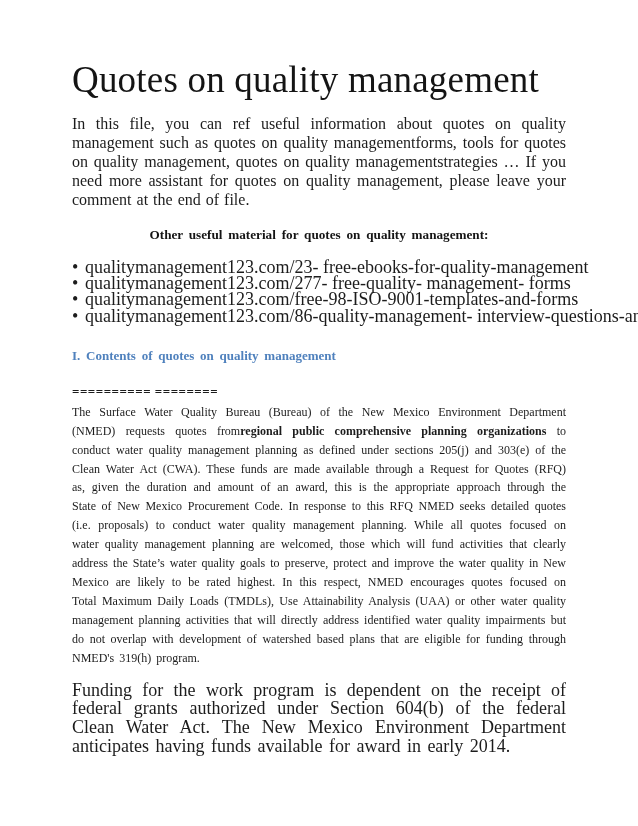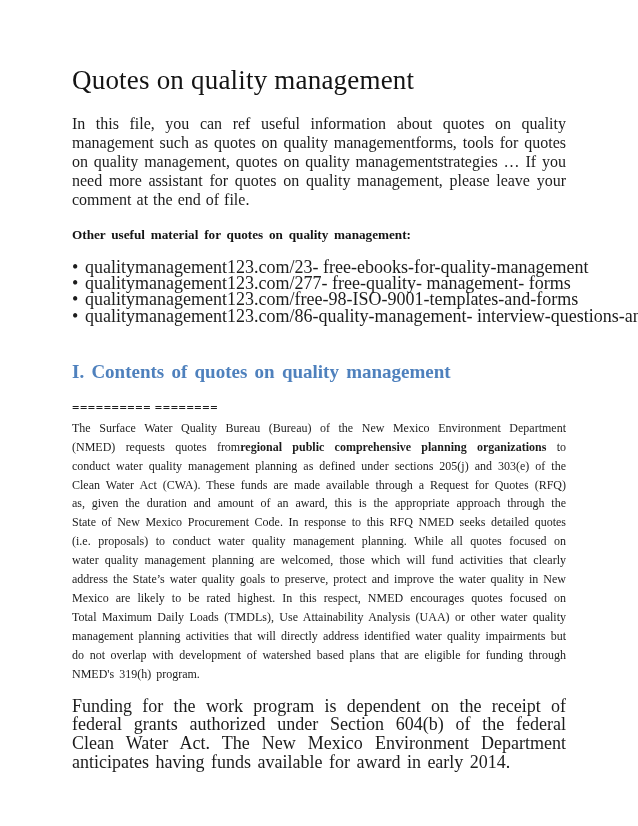--- a/index.html
+++ b/index.html
@@ -16,59 +16,60 @@
     font-family: "Liberation Serif", serif;
     color: #1c1c1c;
     box-sizing: border-box;
   }
   .content {
     padding: 64px 72px 0 72px;
     box-sizing: border-box;
   }
   .doc-title {
     margin: 0;
-    font-size: 27px;
+    font-size: 37px;
     font-weight: 400;
     line-height: 32px;
     color: #141414;
     letter-spacing: 0.2px;
   }
   .intro-para {
     margin: 18px 0 0 0;
     font-size: 16px;
     line-height: 19px;
     text-align: justify;
     word-spacing: 1px;
   }
   .bold-heading {
     margin: 17px 0 11px 0;
     font-size: 13.2px;
     font-weight: 700;
     line-height: 18px;
     word-spacing: 2.5px;
     color: #141414;
+    text-align: center;
   }
   .links-list {
     list-style: none;
     margin: 15px 0 0 0;
     padding: 0;
     font-size: 18px;
     line-height: 16.2px;
   }
   .links-list li {
     margin: 0;
     white-space: nowrap;
   }
   .bullet {
     display: inline-block;
     width: 13px;
   }
   .section-heading {
-    margin: 39px 0 0 0;
-    font-size: 19px;
+    margin: 23px 0 0 0;
+    font-size: 13px;
     font-weight: 700;
     line-height: 18px;
     word-spacing: 2.5px;
   }
   .divider {
     margin: 19px 0 0 0;
     font-size: 13px;
     font-weight: 700;
     line-height: 15px;
     letter-spacing: 0.5px;

